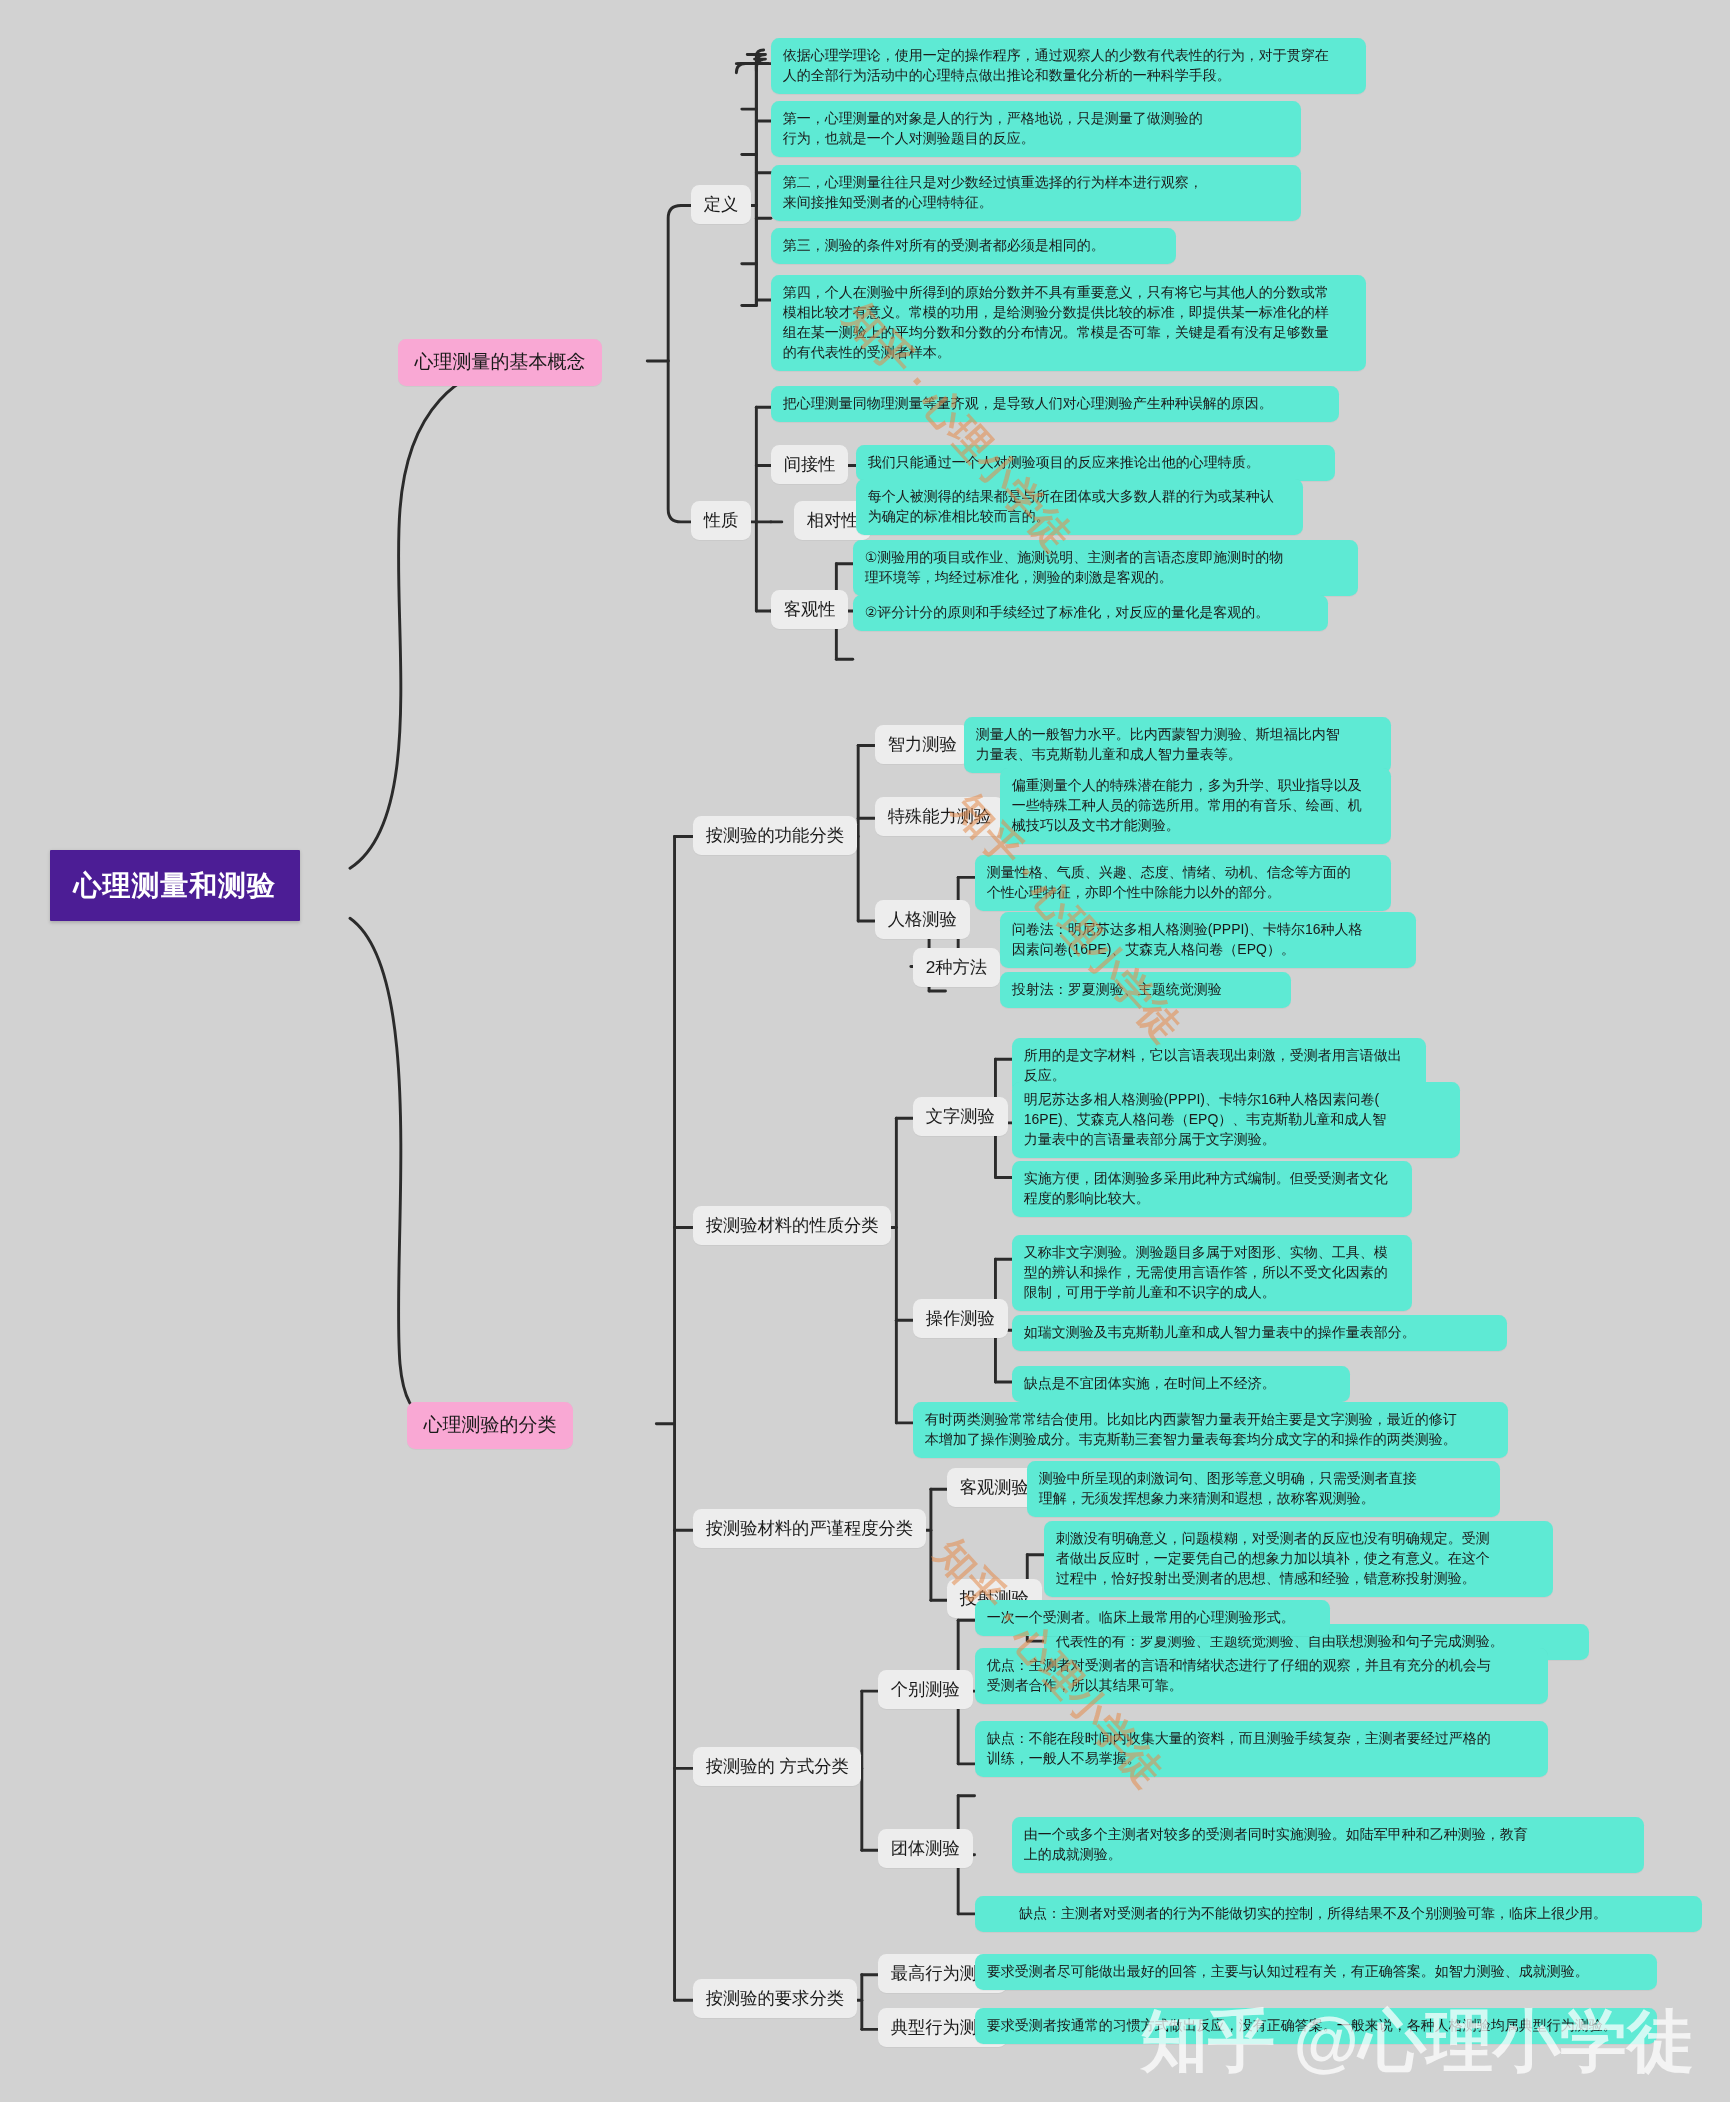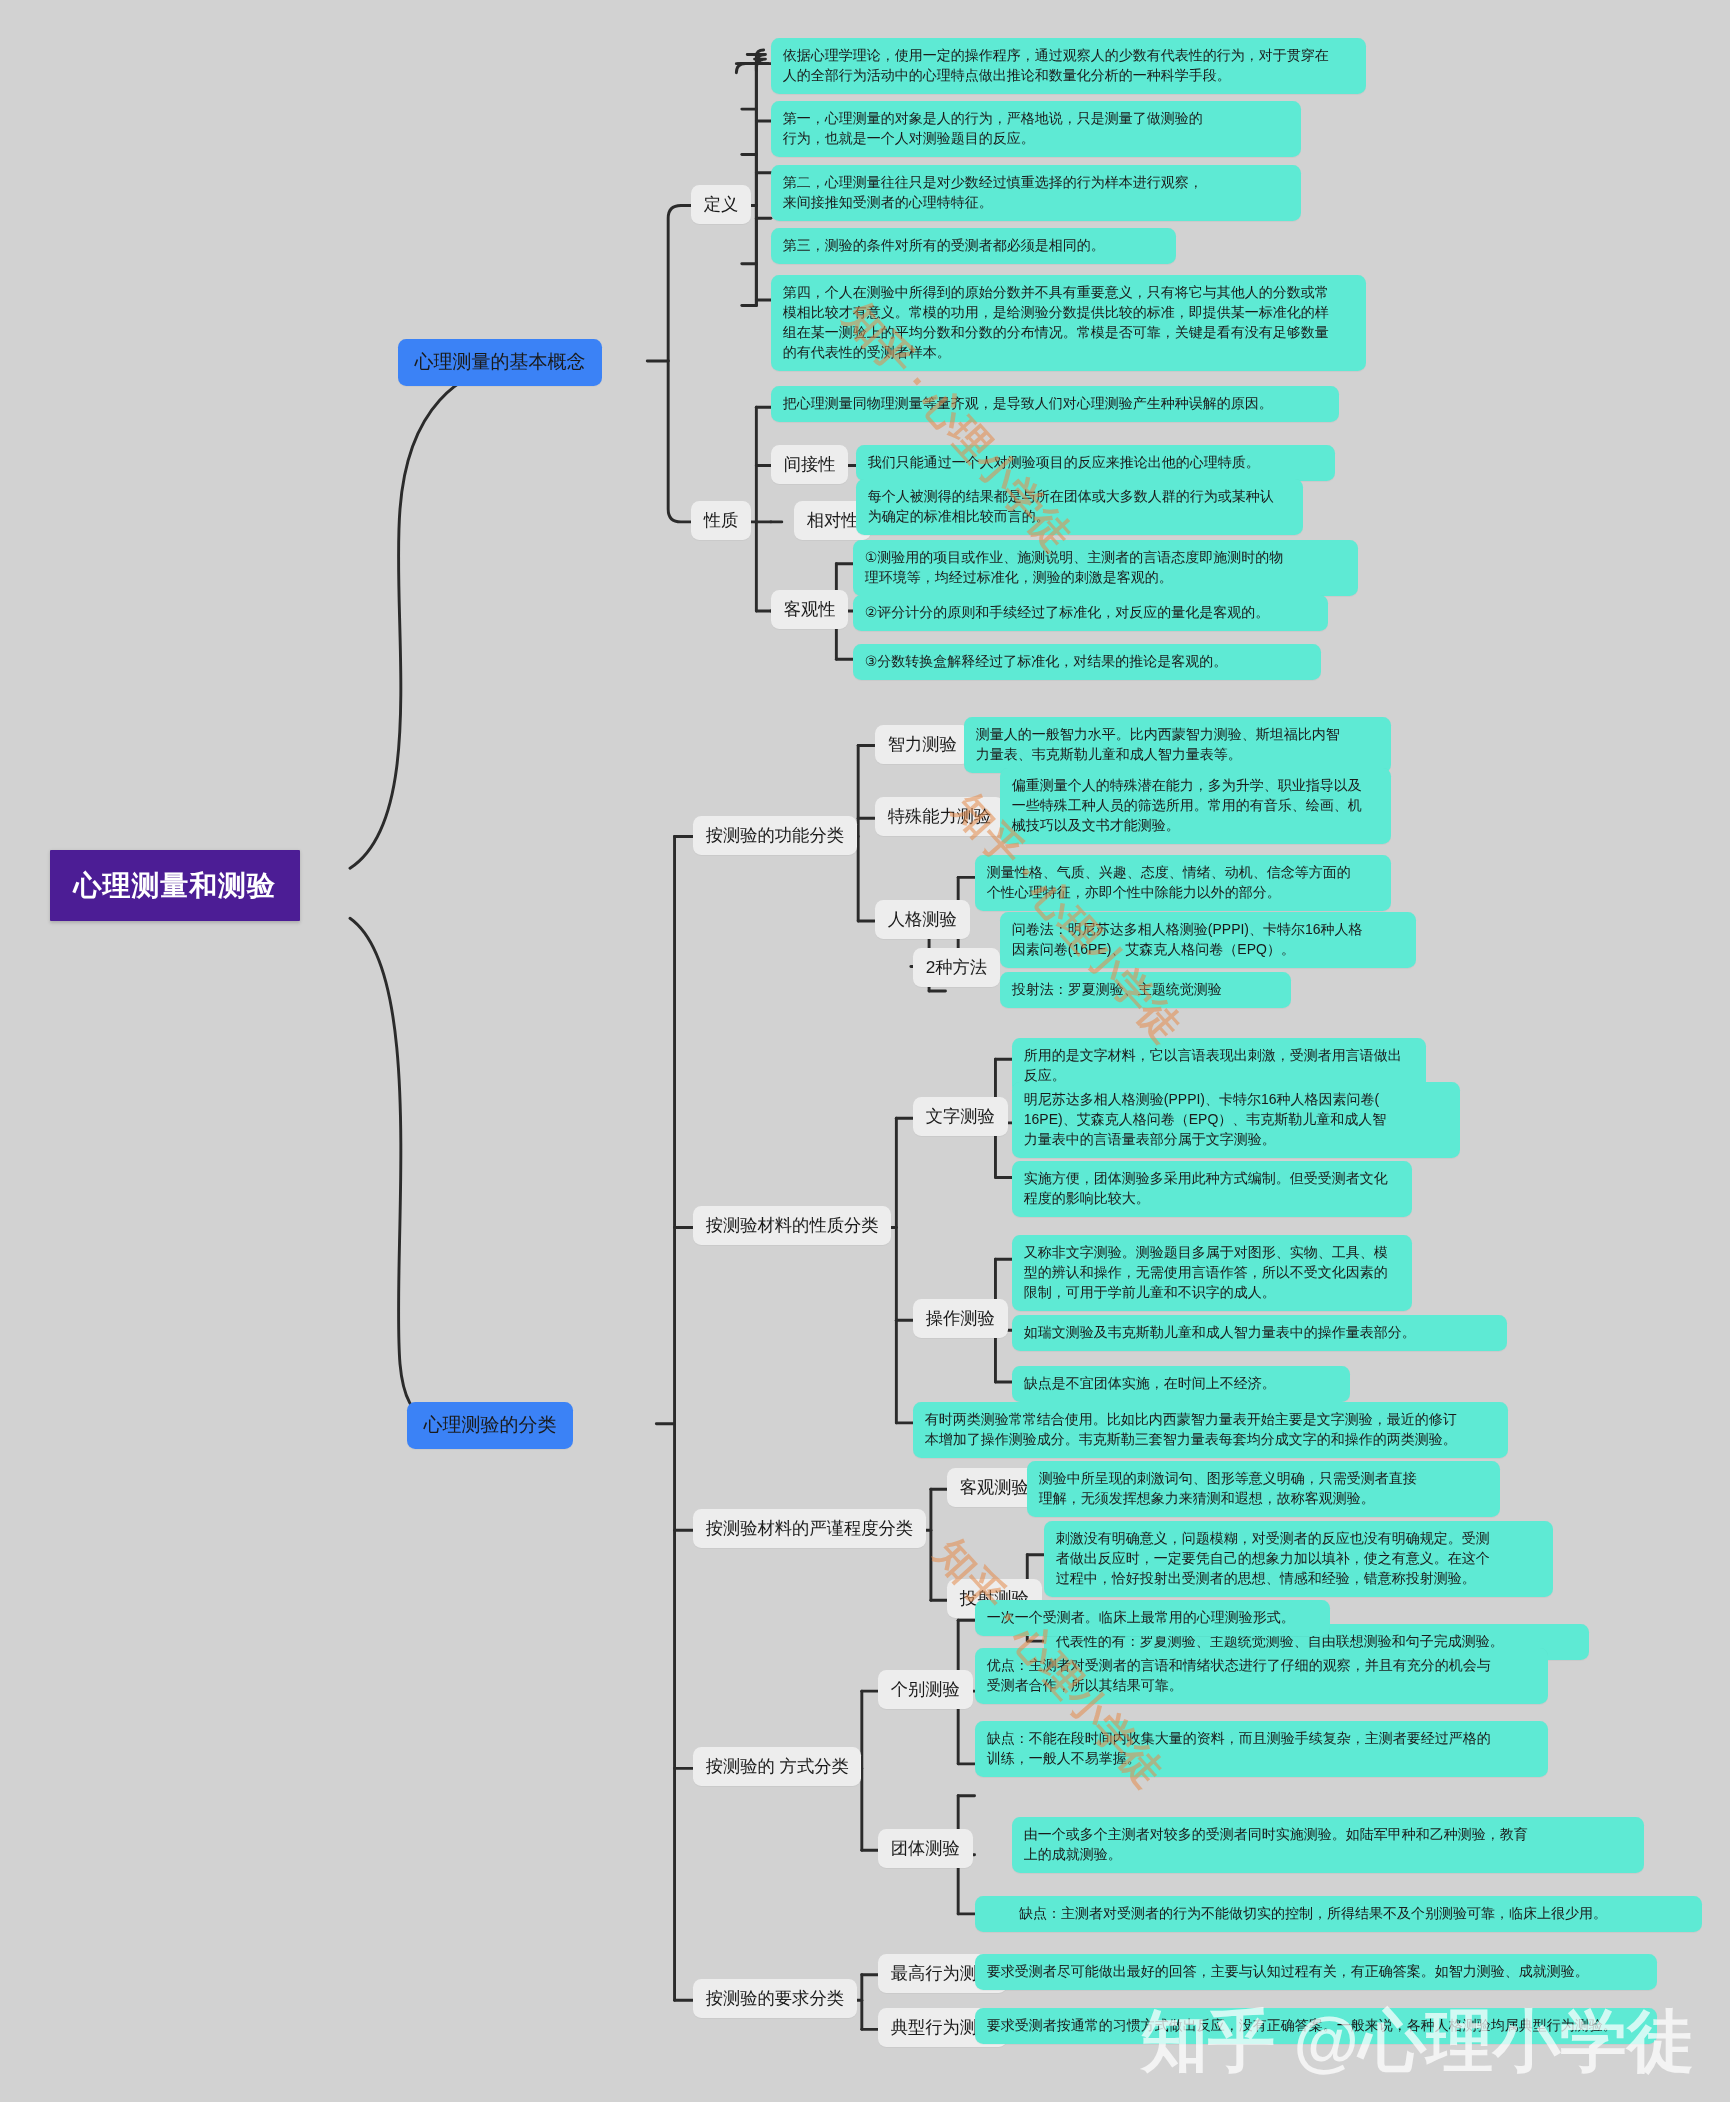--- a/index.html
+++ b/index.html
@@ -36,21 +36,21 @@
     background: #5eead4;
     font-size: 14px;
   }
   .label {
     background: #ededed;
     font-size: 17.3px;
     padding: 7.3px 12.7px;
     white-space: nowrap;
   }
   .branch {
-    background: #3b82f6;
+    background: #f9a8d4;
     font-size: 19px;
     padding: 10px 16.4px;
     white-space: nowrap;
   }
   .root {
     background: #4c1d95;
     color: #ffffff;
     font-size: 28px;
     font-weight: bold;
     letter-spacing: 0.9px;
@@ -251,21 +251,20 @@
   <div class="node leaf" style="left:856px; top:445px; width:479px;">我们只能通过一个人对测验项目的反应来推论出他的心理特质。</div>
 
   <div class="node label" style="left:771px; top:501px;margin-left:23px;">相对性</div>
   <div class="node leaf" style="left:856px; top:479px; width:447px;">每个人被测得的结果都是与所在团体或大多数人群的行为或某种认
 为确定的标准相比较而言的。</div>
 
   <div class="node label" style="left:771px; top:590px;">客观性</div>
   <div class="node leaf" style="left:853px; top:540px; width:505px;">①测验用的项目或作业、施测说明、主测者的言语态度即施测时的物
 理环境等，均经过标准化，测验的刺激是客观的。</div>
   <div class="node leaf" style="left:853px; top:595px; width:475px;">②评分计分的原则和手续经过了标准化，对反应的量化是客观的。</div>
-  <div class="node leaf" style="left:853px; top:644px; width:468px;">③分数转换盒解释经过了标准化，对结果的推论是客观的。</div>
 
   <div class="node branch" style="left:407px; top:1402px;">心理测验的分类</div>
 
   <div class="node label" style="left:693px; top:816px;">按测验的功能分类</div>
 
   <div class="node label" style="left:875px; top:725px;">智力测验</div>
   <div class="node leaf" style="left:964px; top:717px; width:427px;">测量人的一般智力水平。比内西蒙智力测验、斯坦福比内智
 力量表、韦克斯勒儿童和成人智力量表等。</div>
 
   <div class="node label" style="left:875px; top:797px;">特殊能力测验</div>

